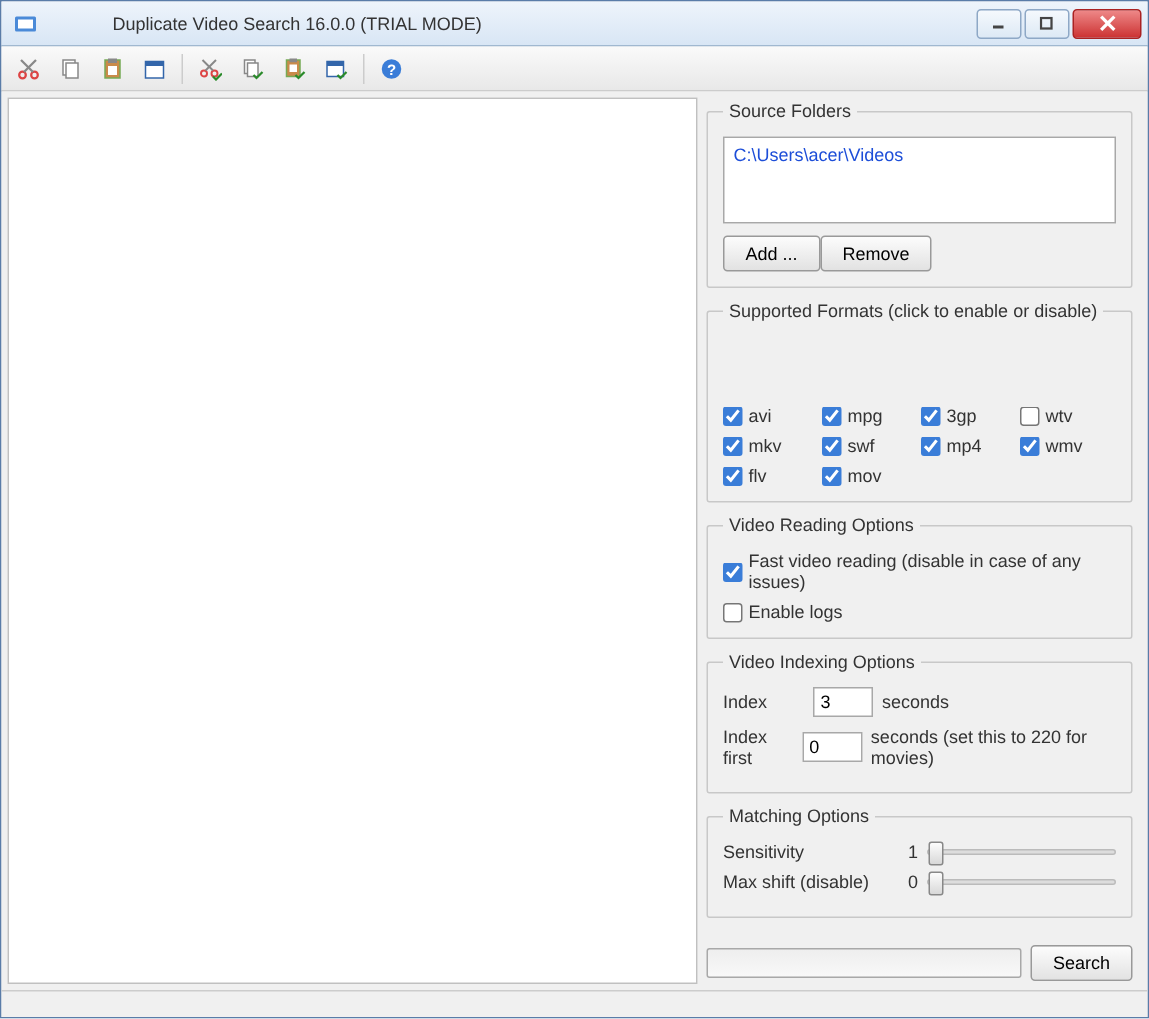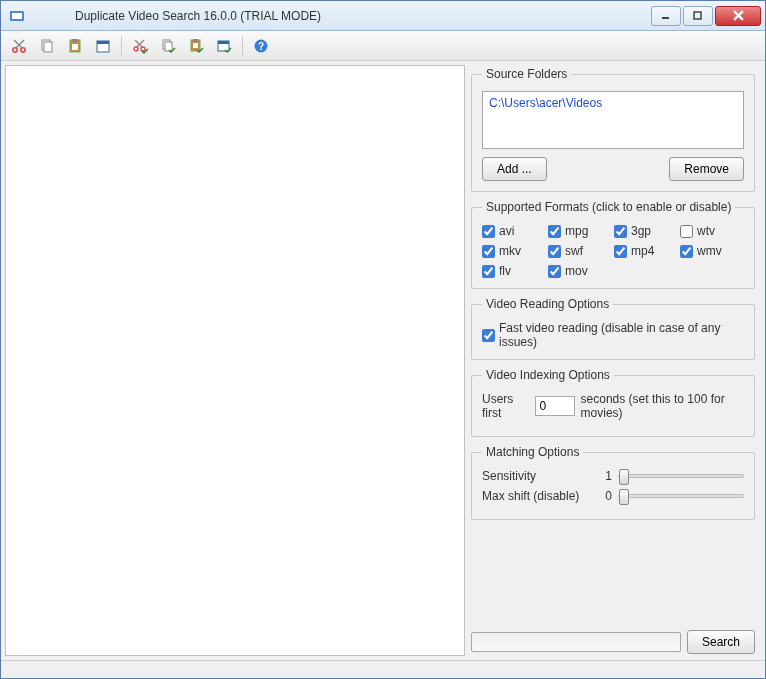--- a/index.html
+++ b/index.html
@@ -20,23 +20,23 @@
 
 .client { flex: 1; display: flex; background: #f0f0f0; padding: 2px; }
 .left-pane { flex: 1; background: #fff; border: 1px solid #c0c0c0; margin: 2px; }
 .right-pane { width: 296px; padding: 4px 8px 4px 4px; display: flex; flex-direction: column; gap: 8px; overflow: hidden; }
 
 fieldset { border: 1px solid #c8c8c8; border-radius: 2px; padding: 10px 10px 10px 10px; background: #f0f0f0; }
 legend { font-size: 12px; color: #333; padding: 0 4px; background: #f0f0f0; }
 
 .folder-list { width: 100%; height: 58px; background: #fff; border: 1px solid #a8a8a8; padding: 4px 6px; font-size: 12px; color: #1d4ed8; margin-bottom: 8px; }
 .btn { height: 24px; padding: 0 14px; border: 1px solid #999; border-radius: 3px; background: linear-gradient(#fcfcfc, #e2e2e2); font-size: 12px; cursor: pointer; }
-.btn-row { display: flex; justify-content: space-between; }
-
-.fmt-grid { display: grid; grid-template-columns: repeat(4, 1fr); gap: 6px 2px; }
+.btn-row { display: flex; }
+
+.fmt-grid { display: grid; grid-template-columns: repeat(4, 1fr); gap: 6px 2px; margin-top: 46px; }
 .chk { display: flex; align-items: center; gap: 4px; font-size: 12px; color: #333; }
 .chk input { width: 13px; height: 13px; accent-color: #3a7dd8; }
 
 .opt-list { display: flex; flex-direction: column; gap: 6px; }
 
 .idx-row { display: flex; align-items: center; gap: 6px; margin-bottom: 6px; font-size: 12px; color: #333; }
 .idx-row .lbl-left { width: 54px; }
 .spinner { width: 40px; height: 20px; border: 1px solid #a8a8a8; padding: 1px 4px; font-size: 12px; }
 
 .match-row { display: flex; align-items: center; gap: 6px; margin-bottom: 6px; font-size: 12px; color: #333; }
@@ -217,29 +217,38 @@
           </div>
       </fieldset>
 
       <fieldset>
         <legend>Video Reading Options</legend>
         <div class="opt-list">
           <label class="chk">
               <input type="checkbox" id="chk-fast" checked="" style="">
               <span>Fast video reading (disable in case of any issues)</span>
             </label>
+          <label class="chk">
+              <input type="checkbox" id="chk-logs" style="">
+              <span>Enable logs</span>
+            </label>
         </div>
       </fieldset>
 
       <fieldset>
         <legend>Video Indexing Options</legend>
         <div class="idx-row">
-          <span class="lbl-left">Users first</span>
+          <span class="lbl-left">Index</span>
+          <input class="spinner" type="number" value="3" style="">
+          <span>seconds</span>
+        </div>
+        <div class="idx-row">
+          <span class="lbl-left">Index first</span>
           <input class="spinner" type="number" value="0" style="">
-          <span>seconds (set this to 100 for movies)</span>
+          <span>seconds (set this to 220 for movies)</span>
         </div>
       </fieldset>
 
       <fieldset>
         <legend>Matching Options</legend>
         <div class="match-row">
           <span class="mlbl">Sensitivity</span>
           <span class="mval">1</span>
           <div class="slider-track">
               <div class="slider-thumb" style="left:0"></div>

